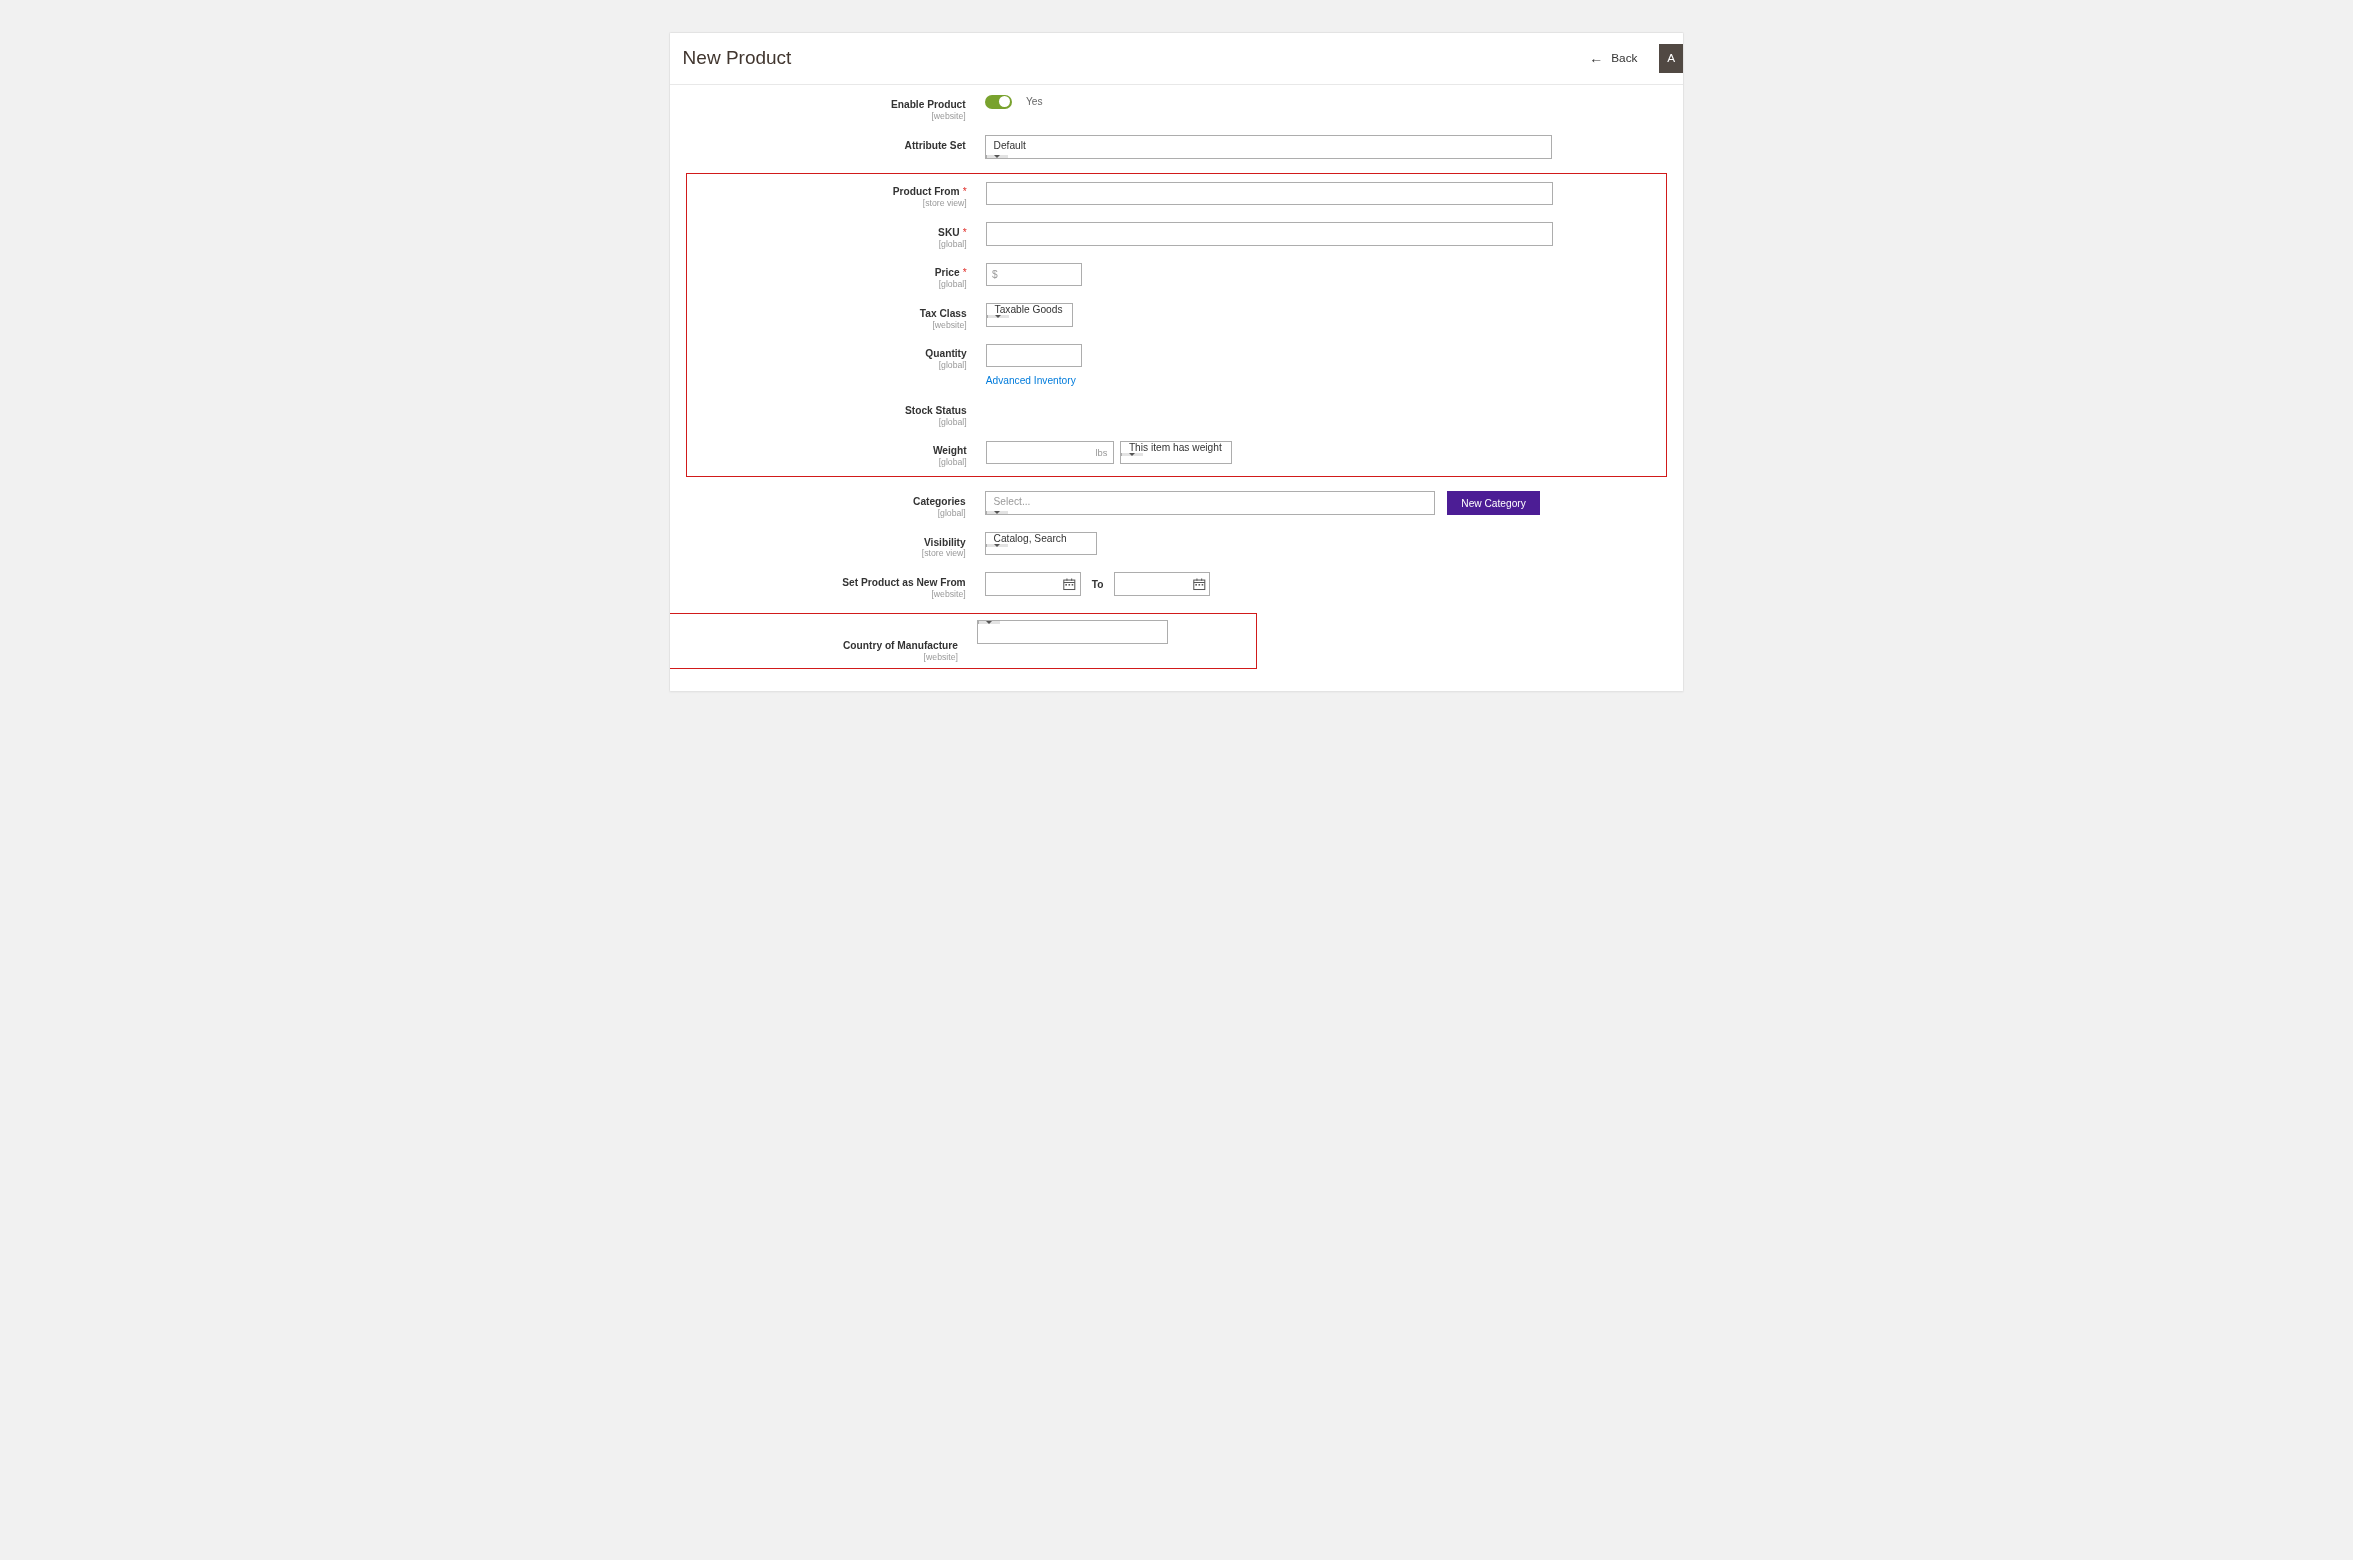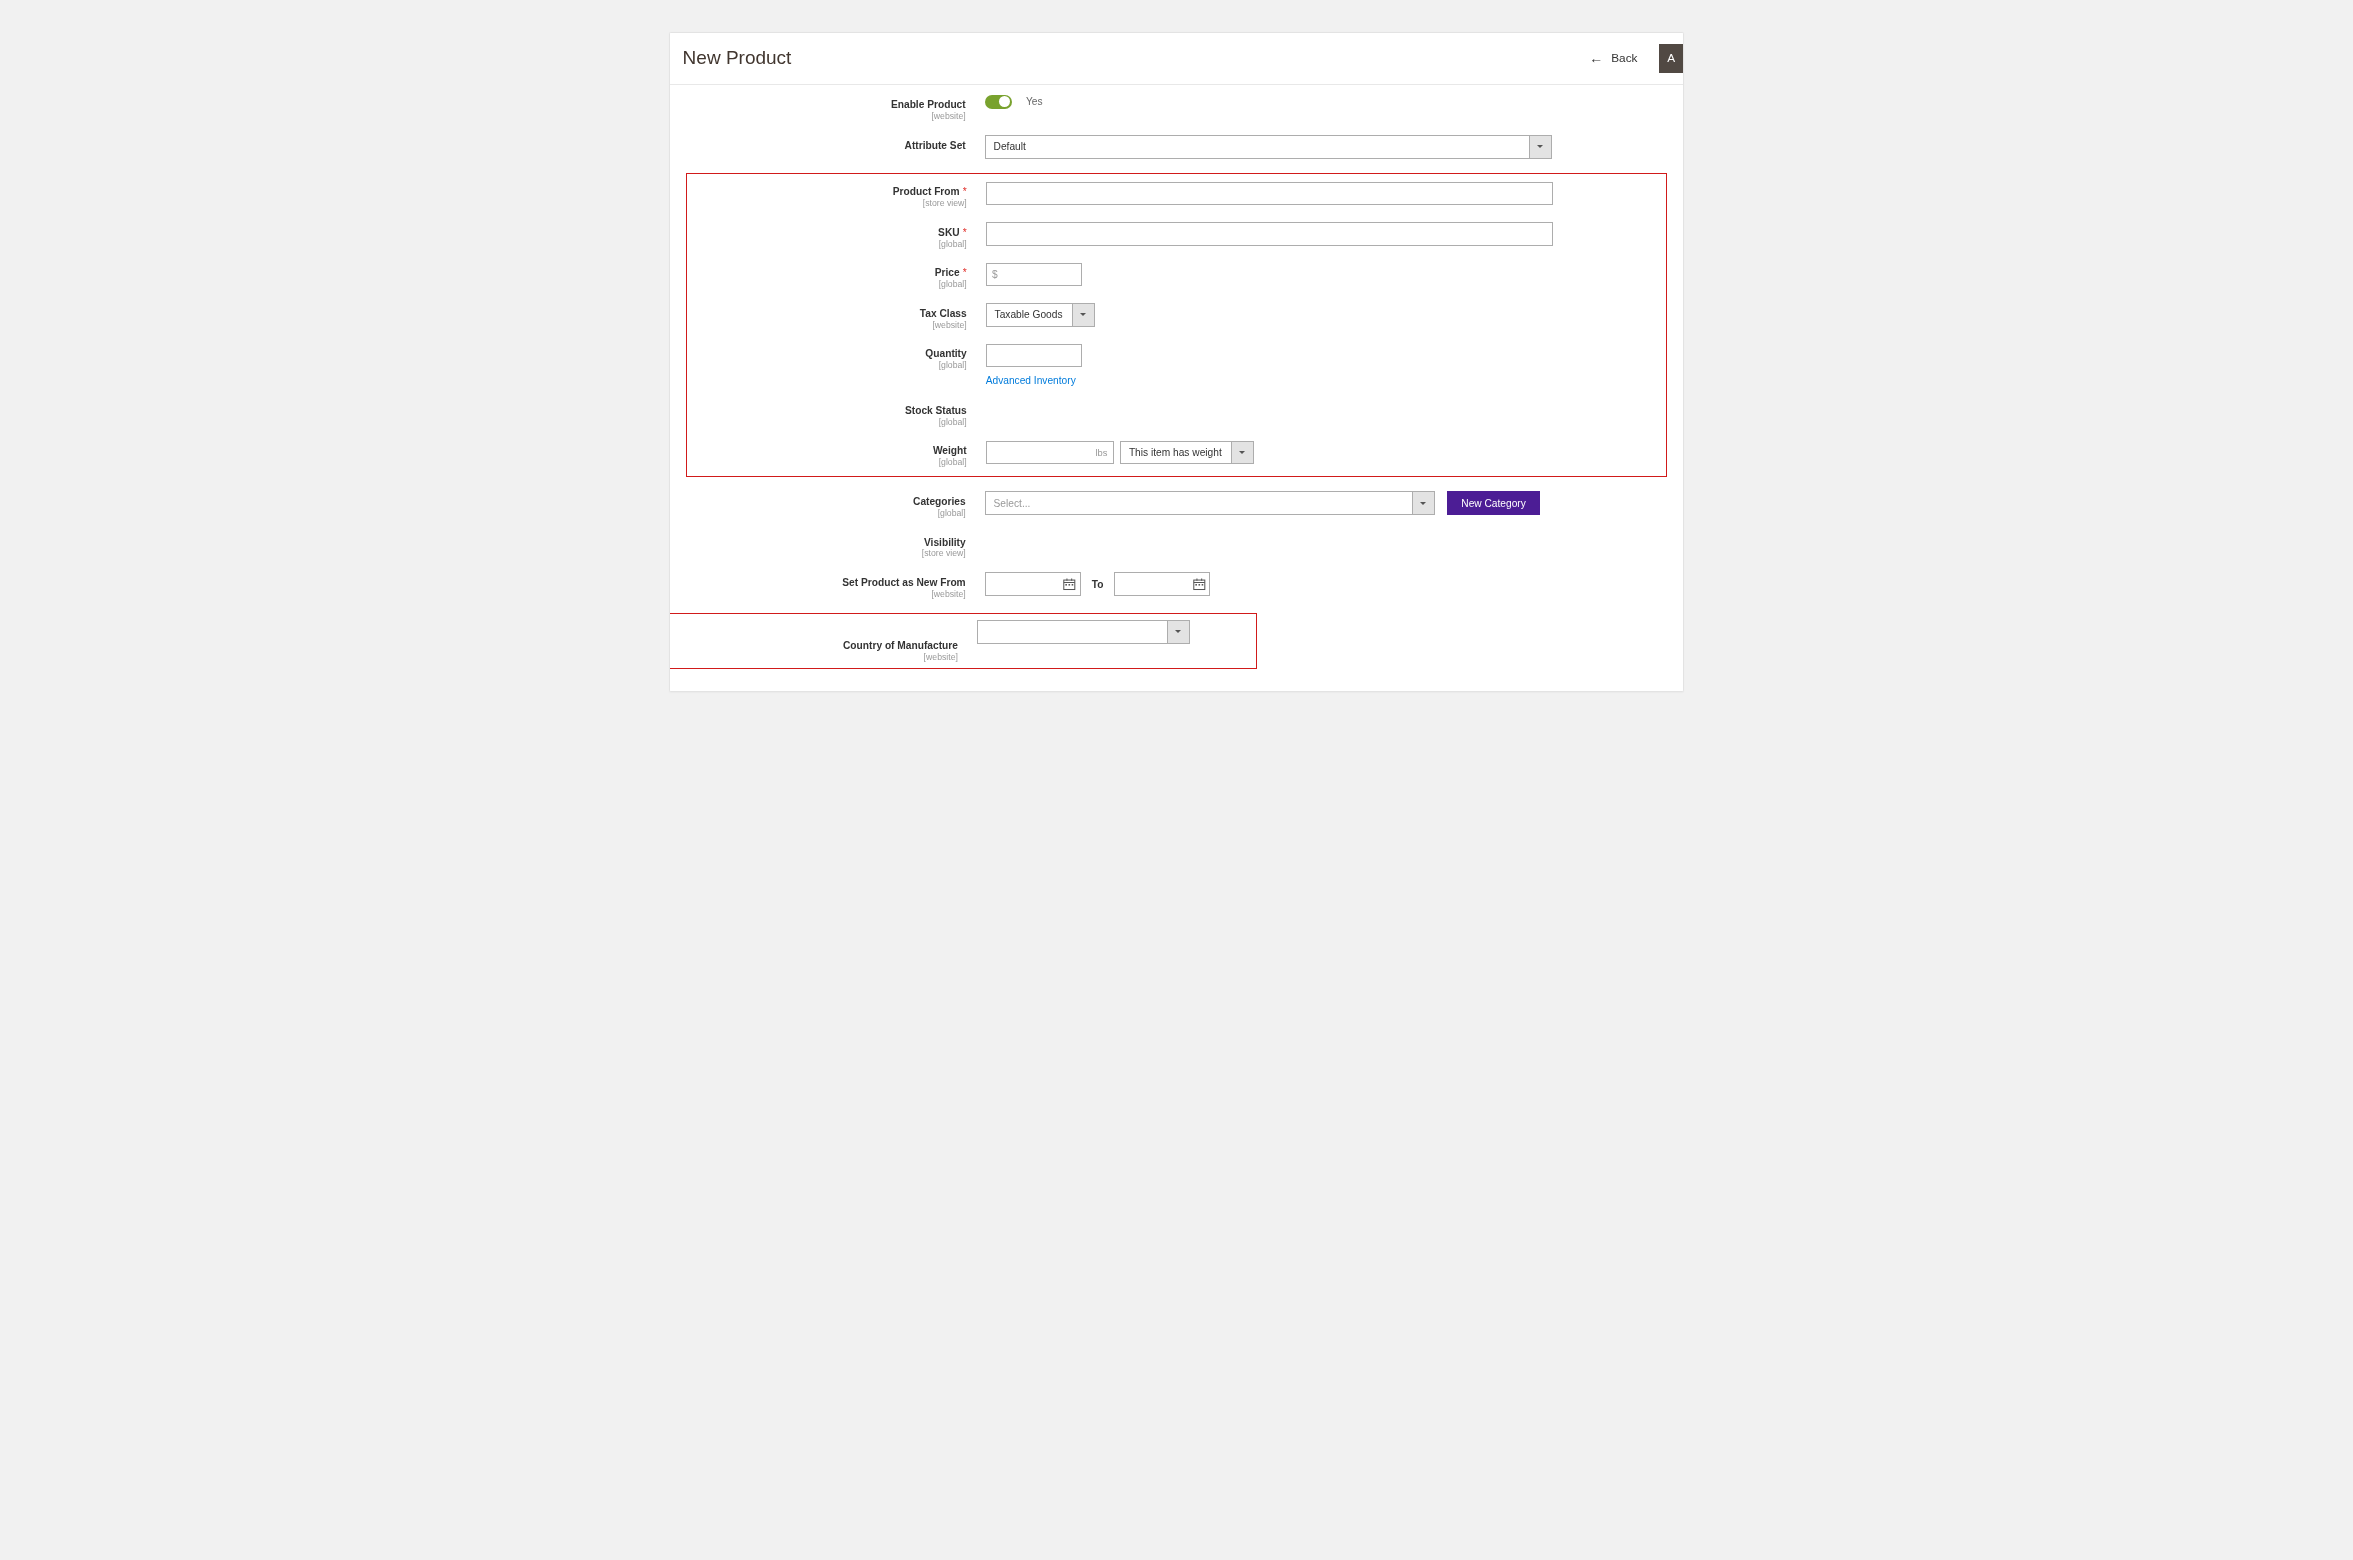--- a/index.html
+++ b/index.html
@@ -89,21 +89,21 @@
     .text-input {
       border: 0.8px solid #adadad; height: 23.6px; padding: 0 6.3px;
       font-size: 10.2px; background: #fff; color: #333;
     }
     .text-input.wide { width: 567px; max-width: 100%; }
     .text-input.sm { width: 96px; }
     .text-input.md { width: 128px; }
 
     .select-wrap {
       display: inline-flex; border: 0.8px solid #adadad; background: #fff;
-      height: 23.6px; align-items: stretch;
+      height: 23.6px; align-items: stretch; flex-direction: column;
     }
     .select-wrap .select-text {
       padding: 0 7.9px; display: flex; align-items: center; font-size: 10.2px;
       color: #333; min-width: 47px;
     }
     .select-wrap .select-caret {
       width: 22px; background: #e3e3e3; border-left: 0.8px solid #adadad;
       display: flex; align-items: center; justify-content: center;
       cursor: pointer;
     }
@@ -305,20 +305,26 @@
           <span class="select-caret"></span>
         </div>
         <button class="btn-dark">New Category</button>
       </div>
     </div>
 
     <div class="form-row">
       <div class="label-col">
         <span class="field-label">Visibility</span>
         <span class="field-scope">[store view]</span>
+      </div>
+      <div class="field-col">
+        <div class="select-wrap w170">
+          <span class="select-text">Catalog, Search</span>
+          <span class="select-caret"></span>
+        </div>
       </div>
     </div>
 
     <div class="form-row">
       <div class="label-col">
         <span class="field-label">Set Product as New From</span>
         <span class="field-scope">[website]</span>
       </div>
       <div class="field-col">
         <span class="date-input">

